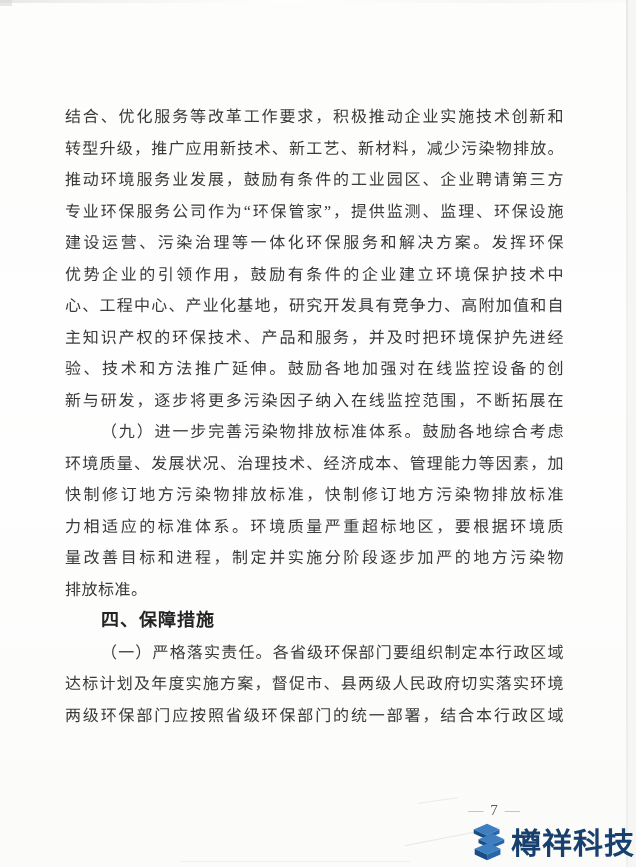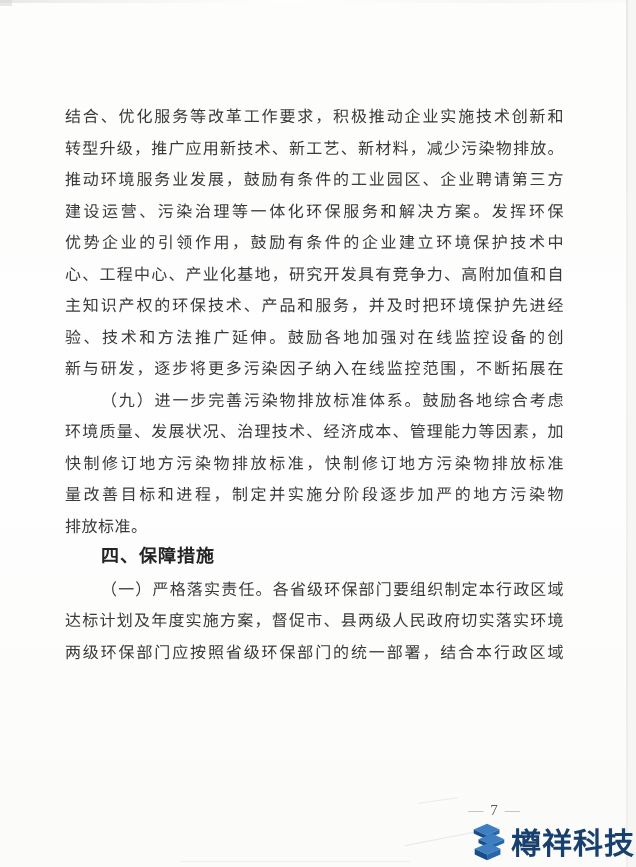--- a/index.html
+++ b/index.html
@@ -64,21 +64,21 @@
     text-justify: inter-character;
   }
   .line.justify {
     text-align: justify;
     text-align-last: justify;
   }
   .line.indent {
     padding-left: 36px;
   }
   .line.heading {
-    font-family: Liberation Mono, monospace;
+    font-family: Liberation Serif, serif;
     font-weight: 700;
     font-size: 18px;
     color: #242424;
     letter-spacing: 1px;
   }
   
   .page-number {
     position: absolute;
     left: 446px;
     top: 799px;
@@ -118,29 +118,31 @@
   <div class="edge-right-line"></div>
   <div class="corner-speck"></div>
   <div class="crease-1"></div>
   <div class="crease-2"></div>
   <div class="crease-3"></div>
 
   <div class="text-block">
     <div class="line justify">结合、优化服务等改革工作要求，积极推动企业实施技术创新和</div>
     <div class="line justify">转型升级，推广应用新技术、新工艺、新材料，减少污染物排放。</div>
     <div class="line justify">推动环境服务业发展，鼓励有条件的工业园区、企业聘请第三方</div>
+    <div class="line justify">专业环保服务公司作为“环保管家”，提供监测、监理、环保设施</div>
     <div class="line justify">建设运营、污染治理等一体化环保服务和解决方案。发挥环保</div>
     <div class="line justify">优势企业的引领作用，鼓励有条件的企业建立环境保护技术中</div>
     <div class="line justify">心、工程中心、产业化基地，研究开发具有竞争力、高附加值和自</div>
     <div class="line justify">主知识产权的环保技术、产品和服务，并及时把环境保护先进经</div>
     <div class="line justify">验、技术和方法推广延伸。鼓励各地加强对在线监控设备的创</div>
     <div class="line justify">新与研发，逐步将更多污染因子纳入在线监控范围，不断拓展在</div>
     <div class="line indent justify">（九）进一步完善污染物排放标准体系。鼓励各地综合考虑</div>
     <div class="line justify">环境质量、发展状况、治理技术、经济成本、管理能力等因素，加</div>
     <div class="line justify">快制修订地方污染物排放标准，快制修订地方污染物排放标准</div>
+    <div class="line justify">力相适应的标准体系。环境质量严重超标地区，要根据环境质</div>
     <div class="line justify">量改善目标和进程，制定并实施分阶段逐步加严的地方污染物</div>
     <div class="line">排放标准。</div>
     <div class="line indent heading">四、保障措施</div>
     <div class="line indent justify">（一）严格落实责任。各省级环保部门要组织制定本行政区域</div>
     <div class="line justify">达标计划及年度实施方案，督促市、县两级人民政府切实落实环境</div>
     <div class="line justify">两级环保部门应按照省级环保部门的统一部署，结合本行政区域</div>
   </div>
 
   <div class="page-number">
     <span class="dash">—</span><span class="num">7</span><span class="dash">—</span>

